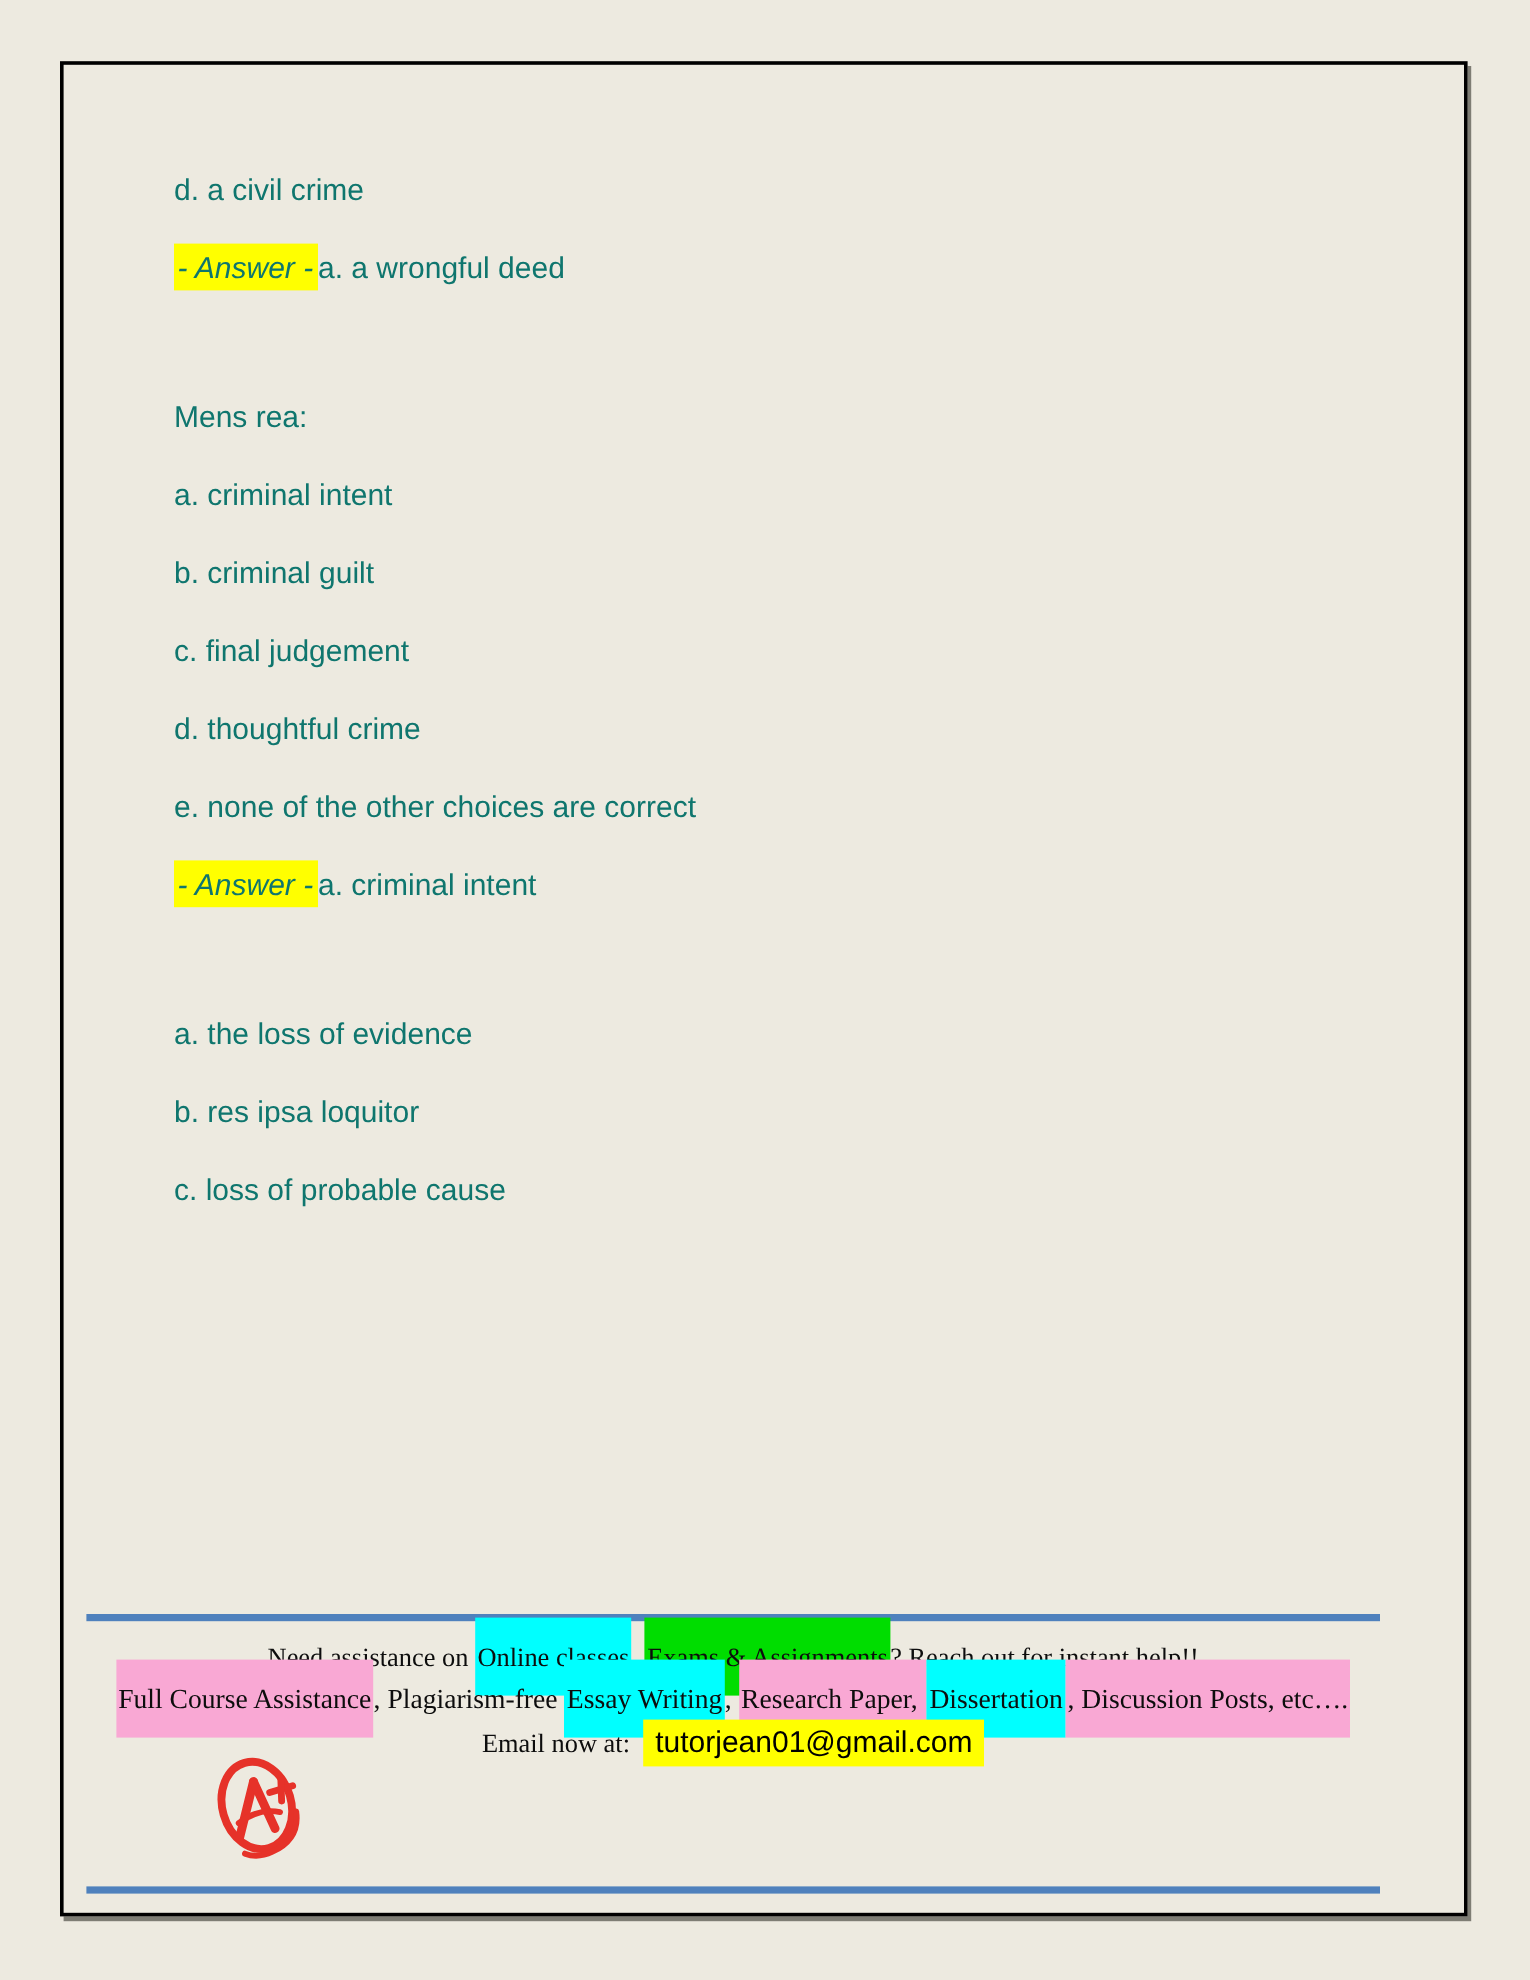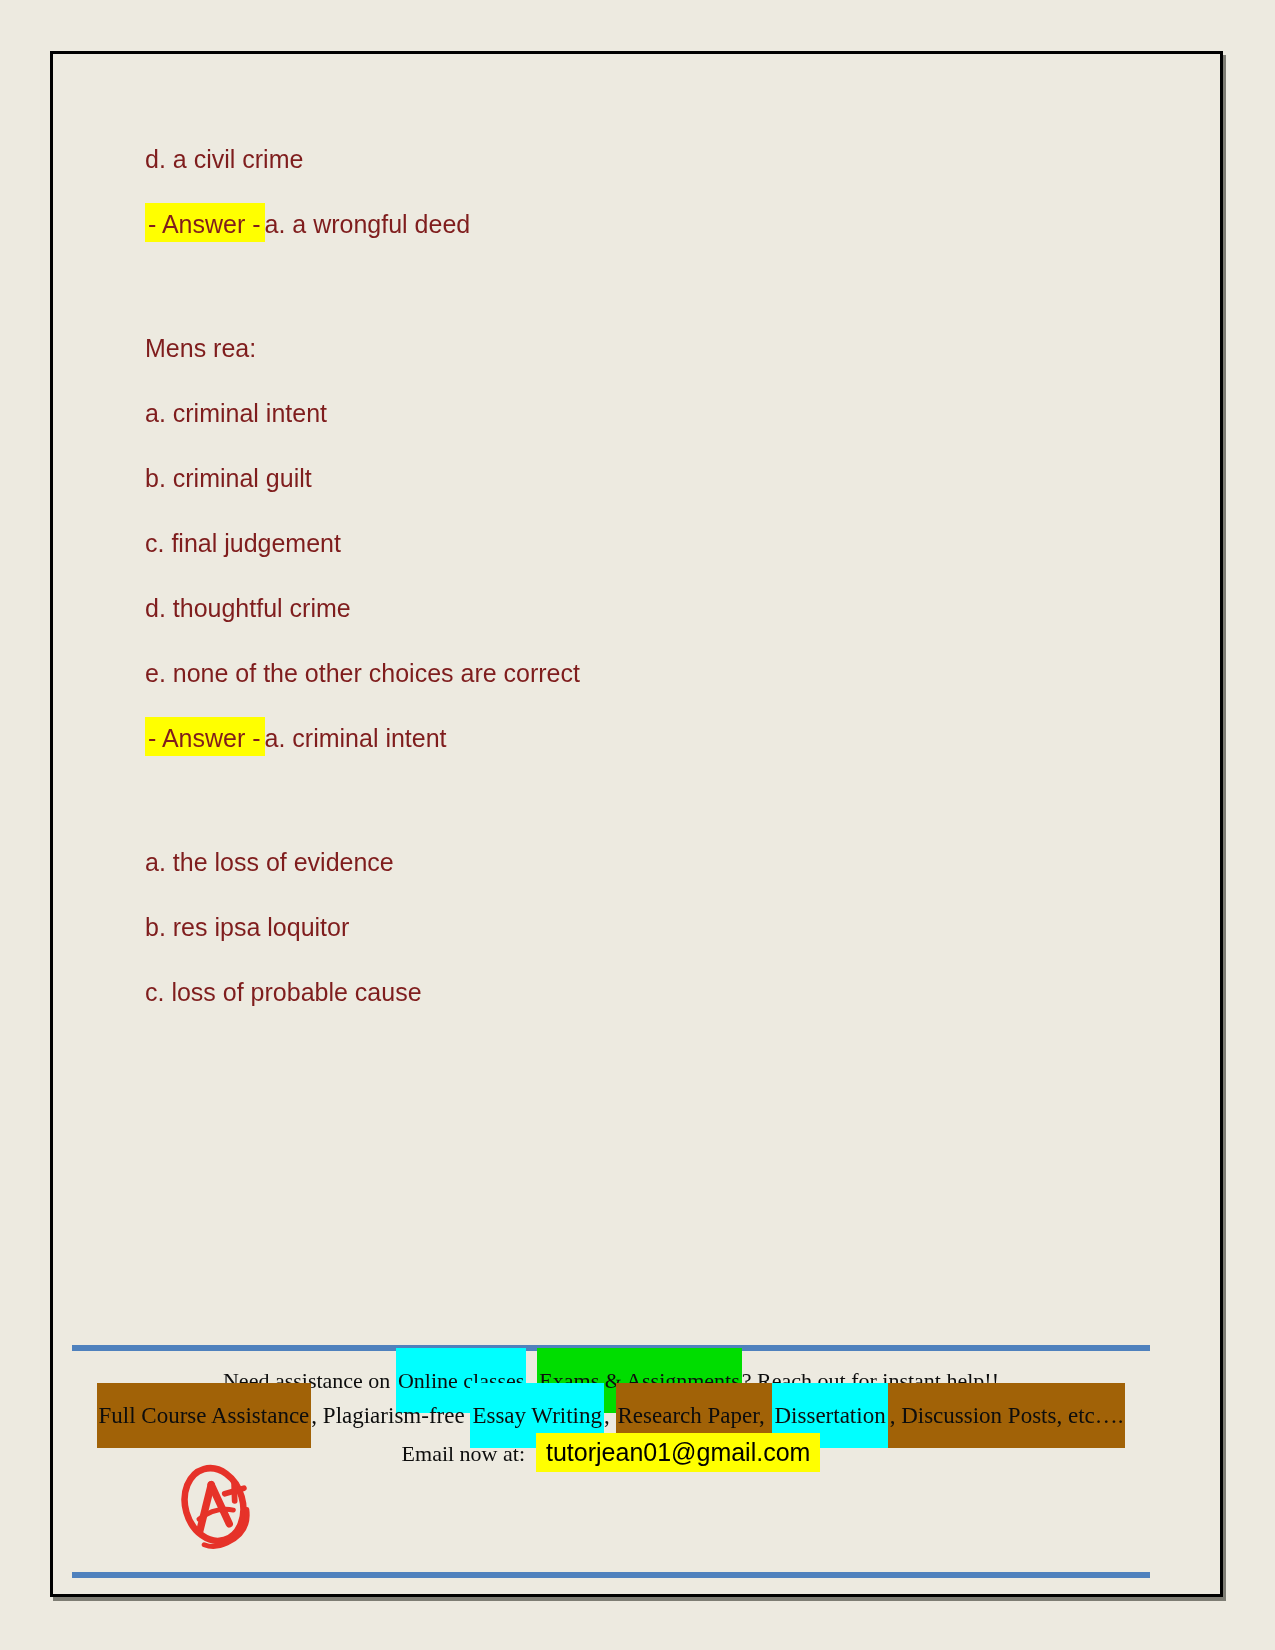--- a/index.html
+++ b/index.html
@@ -10,45 +10,46 @@
   }
   .doc{
     position:absolute;left:50px;top:51px;width:1167px;height:1540px;
     border:3px solid #000;
     box-shadow:3px 4px 0 rgba(35,35,28,.55);
     background:#edeae0;
   }
   
   .content{
     position:absolute;left:92px;top:83px;right:55px;
-    font-size:25px;color:#7f1d1d;
+    font-size:25px;color:#0f766e;
   }
   .content p{margin:0 0 20px 0;line-height:45px;}
   .qgap{height:59px;}
   .hl-answer{
     background:#ffff00;
     padding:7px 4px 4px 3px;
+    font-style:italic;
   }
   .pline{display:block;}
   
   .footer{
     position:absolute;left:19px;top:1291px;width:1078px;height:240px;
   }
   .rule{height:6px;background:#4f81bd;}
   .rule-bottom{position:absolute;left:0;top:227px;width:100%;}
   .f-line{
     font-family:"Liberation Serif",serif;color:#0d0d0d;
     text-align:center;white-space:nowrap;margin:0;line-height:30px;
   }
   .f1{margin-top:15px;font-size:22px;}
   .f2{margin-top:5px;font-size:23px;}
   .f3{margin-top:40px;font-size:23px;}
   .f4{margin-top:6px;font-size:22px;}
   .hl{padding:20px 2px;}
-  .hl-y{background:#a16207;}
+  .hl-y{background:#f9a8d4;}
   .hl-c{background:#00ffff;}
   .hl-g{background:#00dd00;text-align:right;}
   .email{
     font-family:"Liberation Sans",sans-serif;font-weight:normal;
     font-size:25px;background:#ffff00;padding:5px 10px 6px 10px;
     color:#000;
   }
   .logo{position:absolute;left:101px;top:112px;width:82px;height:100px;}
   .logo svg{display:block;width:100%;height:100%;}
 </style>

